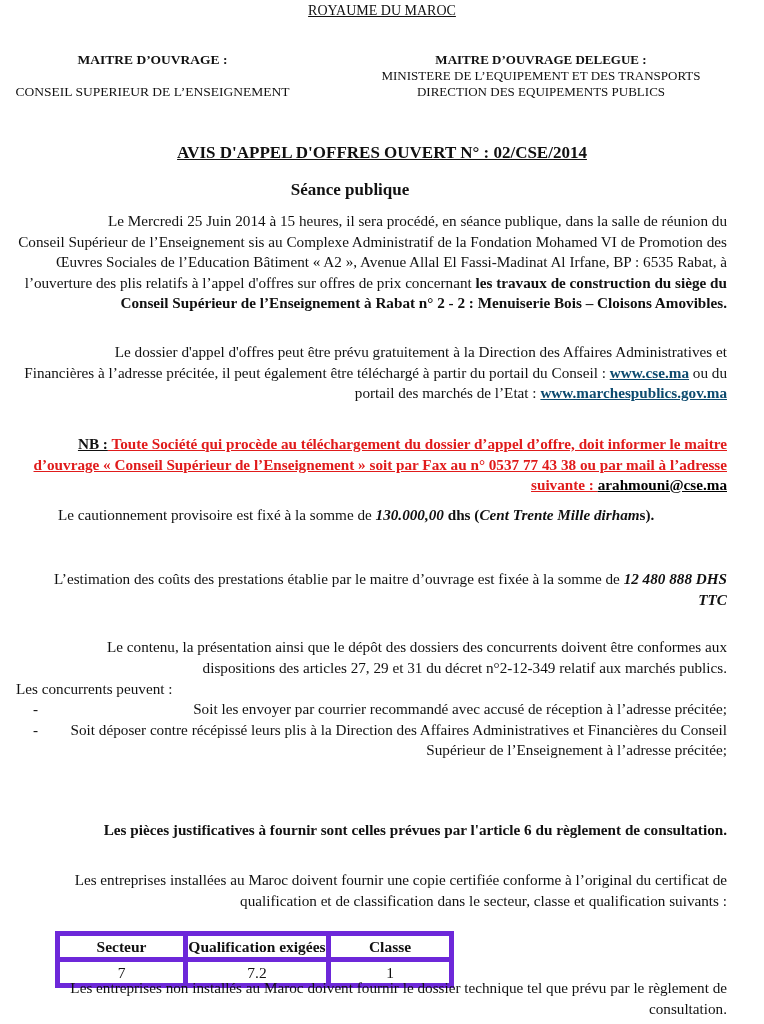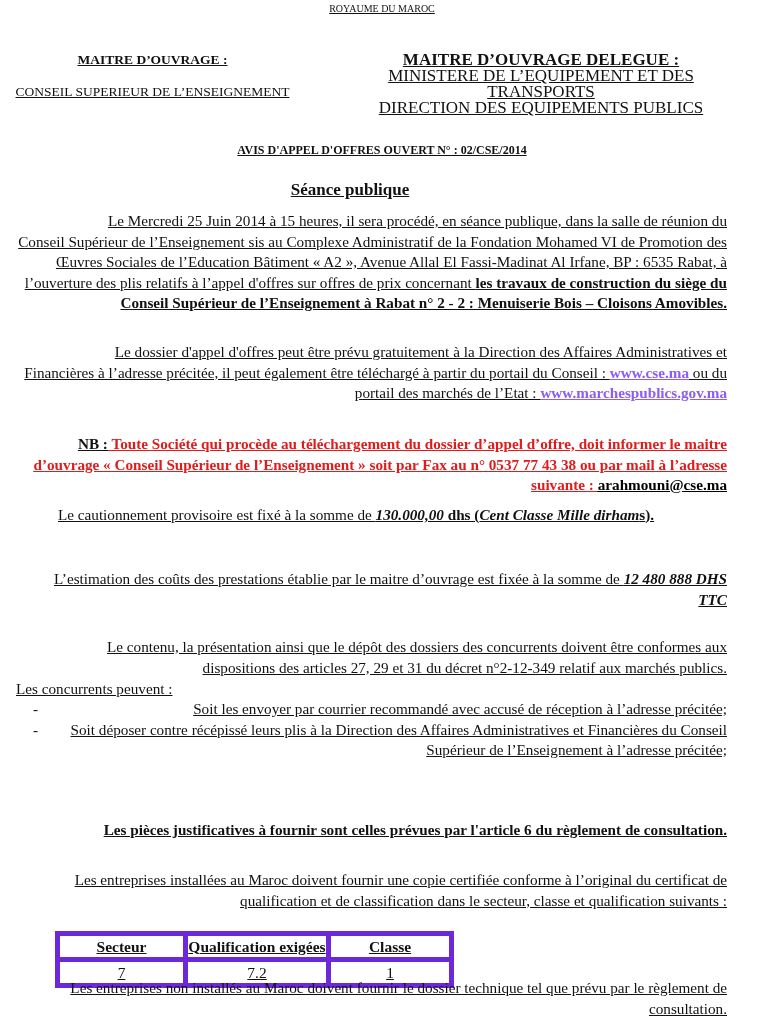--- a/index.html
+++ b/index.html
@@ -1,70 +1,70 @@
 <!DOCTYPE html>
 <html><head>
 <meta charset="utf-8">
 <style>
   html, body { margin: 0; padding: 0; background: #ffffff; }
   body {
     width: 764px; height: 1024px; overflow: hidden; position: relative;
     font-family: "Liberation Serif", serif; color: #111; font-size: 15.2px;
   }
-  .abs { position: absolute; text-decoration: underline; }
+  .abs { position: absolute; }
   .center { text-align: center; }
   .u { text-decoration: underline; }
   .b { font-weight: bold; }
   .i { font-style: italic; }
   .just { text-align: justify; }
   .line { line-height: 20.5px; text-align: right; }
-  a.link { color: #8b5cf6; text-decoration: underline; font-weight: bold; }
+  a.link { color: #0c4a6e; text-decoration: underline; font-weight: bold; }
   a.link2 { color: #1a1aa6; text-decoration: underline; }
   .red { color: #e01b1b; font-weight: bold; text-decoration: underline; text-decoration-color: #e01b1b; }
   table.qual { border-collapse: collapse; width: 100%; font-size: 15.5px; }
   table.qual td, table.qual th { border: 5px solid #6d28d9; text-align: center; padding: 0; height: 21px; }
   table.qual th { font-weight: bold; }
   table.qual tr.head th { border-bottom: 2px solid #333; }
   ul.dash { list-style: none; margin: 0; padding: 0; }
   ul.dash li { position: relative; padding-left: 43px; }
   ul.dash li::before { content: "-"; position: absolute; left: 33px; }
 </style>
 </head>
 <body>
 
-<div class="abs center u" style="left:0;top:3px;width:764px;font-size:10px;">ROYAUME DU MAROC</div>
+<div class="abs center u" style="left:0;top:3px;width:764px;font-size:14px;">ROYAUME DU MAROC</div>
 
 <div class="abs center" style="left:0;top:52px;width:305px;font-size:13.5px;">
   <div class="b">MAITRE D’OUVRAGE :</div>
   <div style="margin-top:16px;">CONSEIL SUPERIEUR DE L’ENSEIGNEMENT</div>
 </div>
 
-<div class="abs center" style="left:348px;top:52px;width:386px;font-size:17px;line-height:16px;">
+<div class="abs center" style="left:348px;top:52px;width:386px;font-size:13px;line-height:16px;">
   <div class="b">MAITRE D’OUVRAGE DELEGUE :</div>
   <div>MINISTERE DE L’EQUIPEMENT ET DES TRANSPORTS</div>
   <div>DIRECTION DES EQUIPEMENTS PUBLICS</div>
 </div>
 
-<div class="abs center b u" style="left:0;top:143px;width:764px;box-sizing:border-box;font-size:12px;">AVIS D'APPEL D'OFFRES OUVERT N° : 02/CSE/2014</div>
+<div class="abs center b u" style="left:0;top:143px;width:764px;box-sizing:border-box;font-size:17px;">AVIS D'APPEL D'OFFRES OUVERT N° : 02/CSE/2014</div>
 <div class="abs center b" style="left:0;top:180px;width:640px;padding-left:60px;box-sizing:border-box;font-size:17px;">Séance publique</div>
 
 <div class="abs just line" style="left:11px;top:211px;width:716px;text-indent:47px;">
   <span>Le Mercredi 25 Juin 2014 à 15 heures, il sera procédé, en séance publique,  dans la salle de réunion du Conseil Supérieur de l’Enseignement sis au Complexe Administratif de la Fondation Mohamed VI de  Promotion des Œuvres Sociales de l’Education Bâtiment « A2 », Avenue Allal El Fassi-Madinat Al Irfane,  BP : 6535 Rabat, à l’ouverture des plis relatifs à l’appel d'offres sur offres de prix concernant </span><span class="b">les travaux de construction du siège du Conseil Supérieur de l’Enseignement à Rabat n° 2 - 2 : Menuiserie Bois – Cloisons Amovibles.</span>
 </div>
 
 <div class="abs just line" style="left:11px;top:342px;width:716px;text-indent:47px;">
   <span>Le dossier d'appel d'offres peut être prévu gratuitement à la Direction des Affaires Administratives et Financières à l’adresse précitée, il peut également être téléchargé à partir du portail du Conseil : </span><a class="link">www.cse.ma</a><span> ou du portail des marchés de l’Etat : </span><a class="link">www.marchespublics.gov.ma</a>
 </div>
 
 <div class="abs just line" style="left:11px;top:434px;width:716px;">
   <span class="b u">NB :</span><span class="red"> Toute Société qui procède au téléchargement du dossier d’appel d’offre, doit informer le maitre d’ouvrage « Conseil Supérieur de l’Enseignement » soit par Fax au n° 0537 77 43 38 ou par mail à l’adresse suivante : </span><a class="link2 b" style="color:#000000;">arahmouni@cse.ma</a>
 </div>
 
 <div class="abs just" style="left:11px;top:499px;width:716px;text-indent:47px;line-height:32px;">
-  <span>Le cautionnement provisoire est fixé à la somme de </span><span class="b i">130.000,00</span><span class="b"> dhs (</span><span class="b i">Cent Classe Mille dirham</span><span class="b">s</span><span class="b">).</span>
+  <span>Le cautionnement provisoire est fixé à la somme de </span><span class="b i">130.000,00</span><span class="b"> dhs (</span><span class="b i">Cent Trente Mille dirham</span><span class="b">s</span><span class="b">).</span>
 </div>
 
 <div class="abs just line" style="left:4px;top:569px;width:723px;text-indent:30px;">
   <span>L’estimation des coûts des prestations établie par le maitre d’ouvrage est fixée à la somme de </span><span class="b i">12 480 888 DHS TTC</span>
 </div>
 
 <div class="abs just line" style="left:4px;top:637px;width:723px;text-indent:30px;">Le contenu, la présentation ainsi que le dépôt des dossiers des concurrents doivent être conformes aux dispositions des articles 27, 29 et 31 du décret n°2-12-349 relatif aux marchés publics.</div>
 <div class="abs line" style="left:16px;top:679px;">Les concurrents peuvent :</div>
 <ul class="abs dash just line" style="left:0;top:699px;width:727px;">
   <li>Soit les envoyer par courrier recommandé avec accusé de réception à l’adresse précitée;</li>

